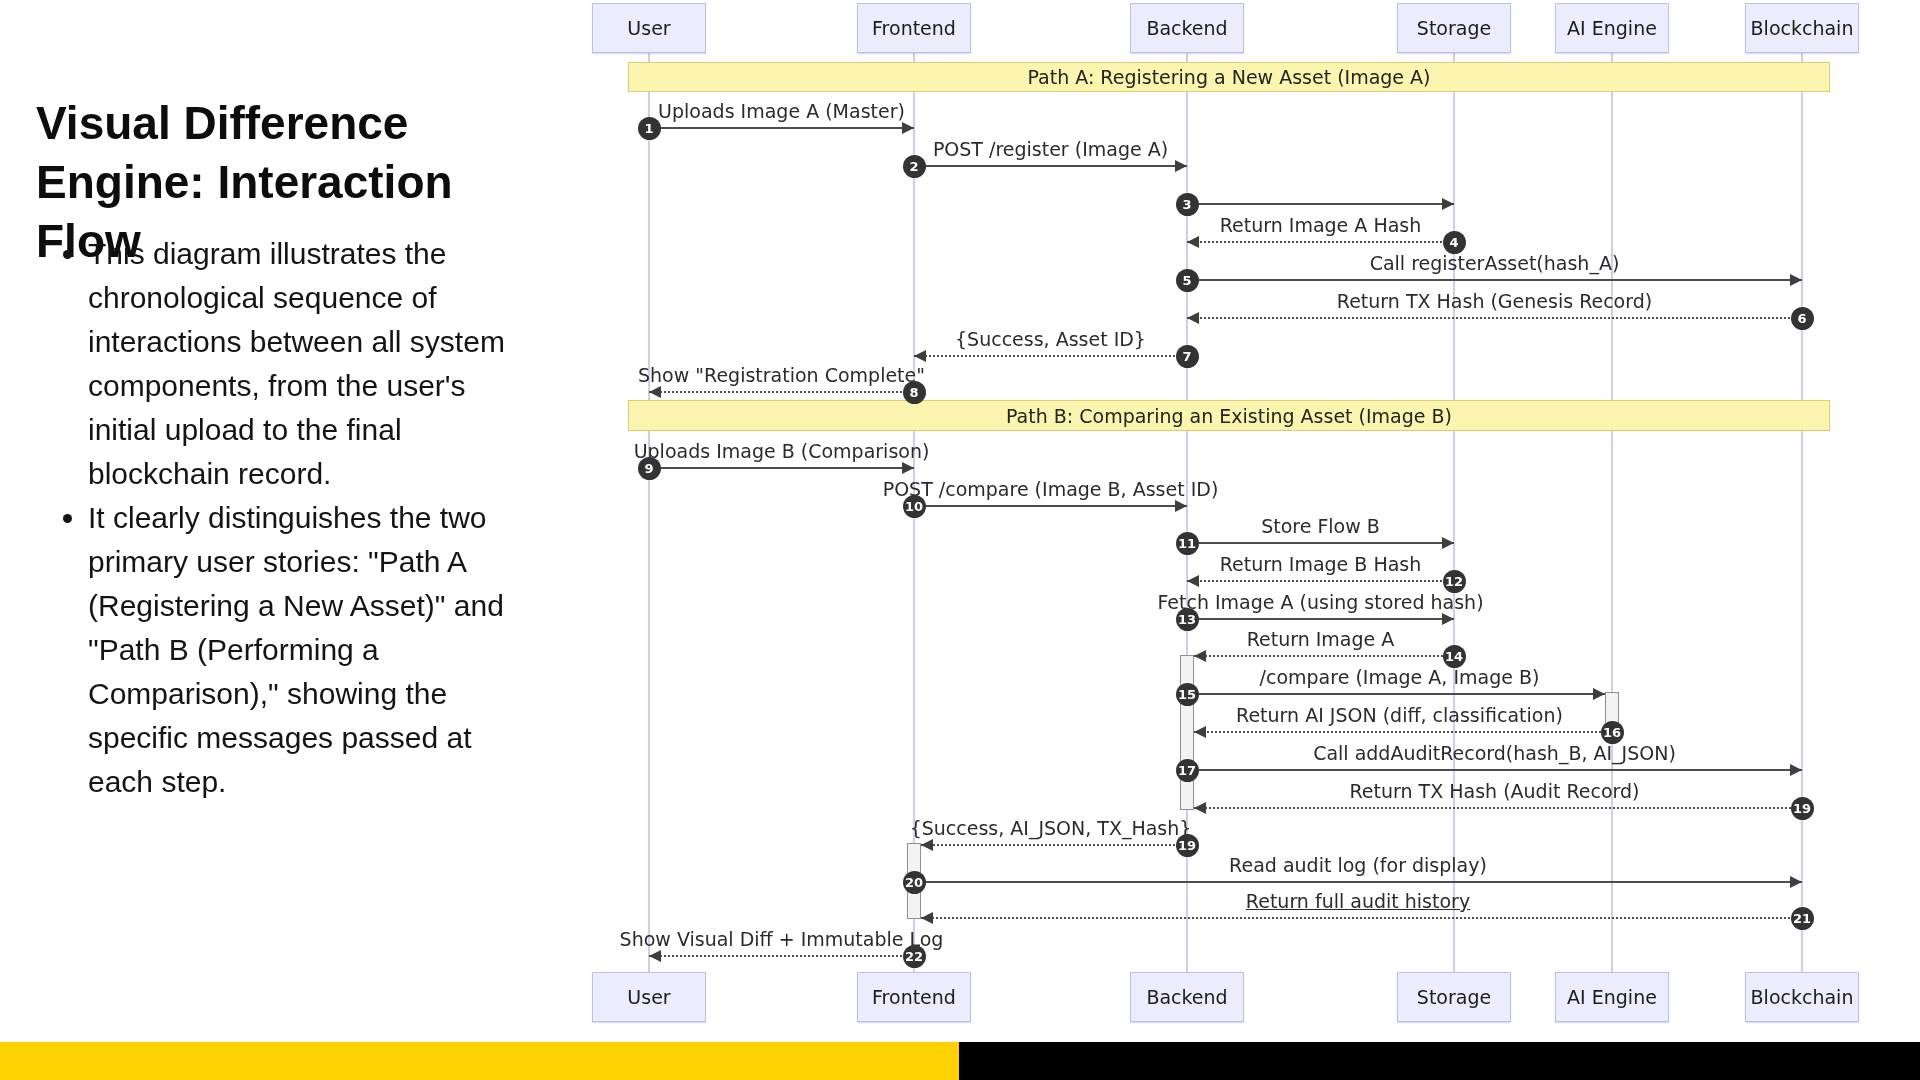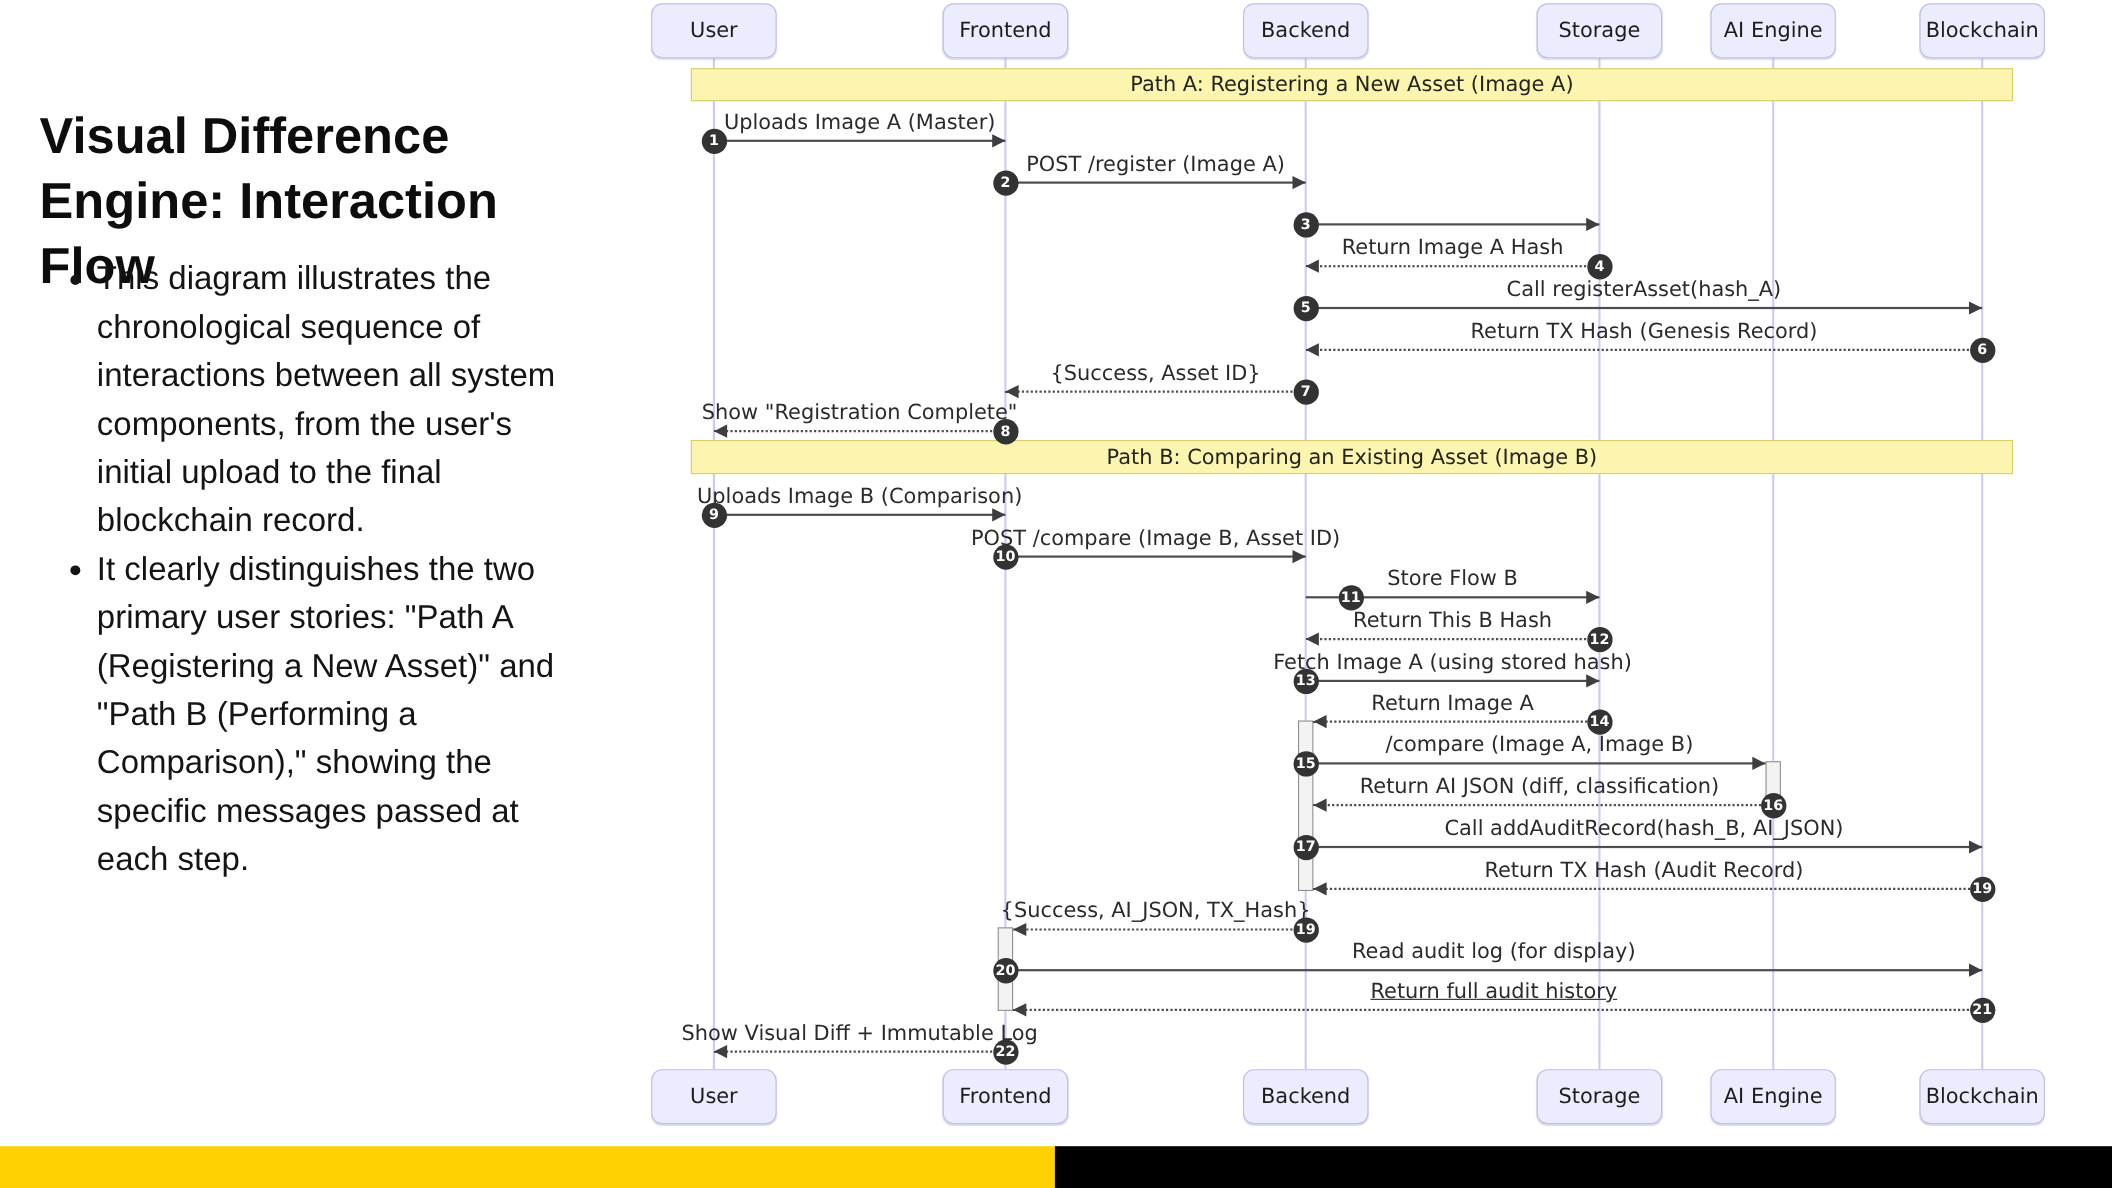--- a/index.html
+++ b/index.html
@@ -15,21 +15,21 @@
     position:absolute;left:42px;top:232px;width:500px;margin:0;padding:0 0 0 46px;
     font-size:30px;line-height:44px;color:#141414;
   }
   .bullet-list li{white-space:pre-line;margin:0;padding:0;}
   
   #diagram{position:absolute;left:0;top:0;width:1920px;height:1080px;
            font-family:"DejaVu Sans",sans-serif;}
   .lifeline{position:absolute;width:2px;background:#d2cbf0;}
   .actor-box{
     position:absolute;width:114px;height:50px;background:#ECECFF;
-    border:1px solid #c0bfe8;border-radius:10px;box-sizing:border-box;
+    border:1px solid #c0bfe8;border-radius:0;box-sizing:border-box;
     display:flex;align-items:center;justify-content:center;
     font-size:19px;color:#1c1c1c;box-shadow:0 1px 1px rgba(120,120,170,.25);
   }
   .band{
     position:absolute;background:#FCF5AF;border:1px solid #d9cd6f;box-sizing:border-box;
     display:flex;align-items:center;justify-content:center;
     font-size:19px;font-weight:500;color:#24241c;
   }
   .activation{position:absolute;width:14px;background:#f3f3f3;border:1px solid #8f8f8f;
               box-sizing:border-box;}
@@ -132,24 +132,24 @@
       <div class="arrow-head right" style="left: 902px; top: 462px;"></div>
       <div class="msg-label" style="left: 461.5px; top: 440px;">Uploads Image B (Comparison)</div>
       <div class="num-badge" style="left: 637.5px; top: 456.5px;">9</div>
       <div class="msg-line solid" style="left: 914px; top: 505px; width: 273px;"></div>
       <div class="arrow-head right" style="left: 1175px; top: 500px;"></div>
       <div class="msg-label" style="left: 730.5px; top: 478px;">POST /compare (Image B, Asset ID)</div>
       <div class="num-badge" style="left: 902.5px; top: 494.5px; text-align: right;">10</div>
       <div class="msg-line solid" style="left: 1187px; top: 542px; width: 267px;"></div>
       <div class="arrow-head right" style="left: 1442px; top: 537px;"></div>
       <div class="msg-label" style="left: 1000.5px; top: 515px;">Store Flow B</div>
-      <div class="num-badge" style="left: 1175.5px; top: 531.5px; margin-left: 41px;">11</div>
+      <div class="num-badge" style="left: 1175.5px; top: 531.5px;">11</div>
       <div class="msg-line dashed" style="left: 1187px; top: 580px; width: 267px;"></div>
       <div class="arrow-head left" style="left: 1187px; top: 575px;"></div>
-      <div class="msg-label" style="left: 1000.5px; top: 553px;">Return This B Hash</div>
+      <div class="msg-label" style="left: 1000.5px; top: 553px;">Return Image B Hash</div>
       <div class="num-badge" style="left: 1442.5px; top: 569.5px;">12</div>
       <div class="msg-line solid" style="left: 1187px; top: 618px; width: 267px;"></div>
       <div class="arrow-head right" style="left: 1442px; top: 613px;"></div>
       <div class="msg-label" style="left: 1000.5px; top: 591px;">Fetch Image A (using stored hash)</div>
       <div class="num-badge" style="left: 1175.5px; top: 607.5px;">13</div>
       <div class="msg-line dashed" style="left: 1194px; top: 655px; width: 260px;"></div>
       <div class="arrow-head left" style="left: 1194px; top: 650px;"></div>
       <div class="msg-label" style="left: 1000.5px; top: 628px;">Return Image A</div>
       <div class="num-badge" style="left: 1442.5px; top: 644.5px;">14</div>
       <div class="msg-line solid" style="left: 1194px; top: 693px; width: 411px;"></div>

